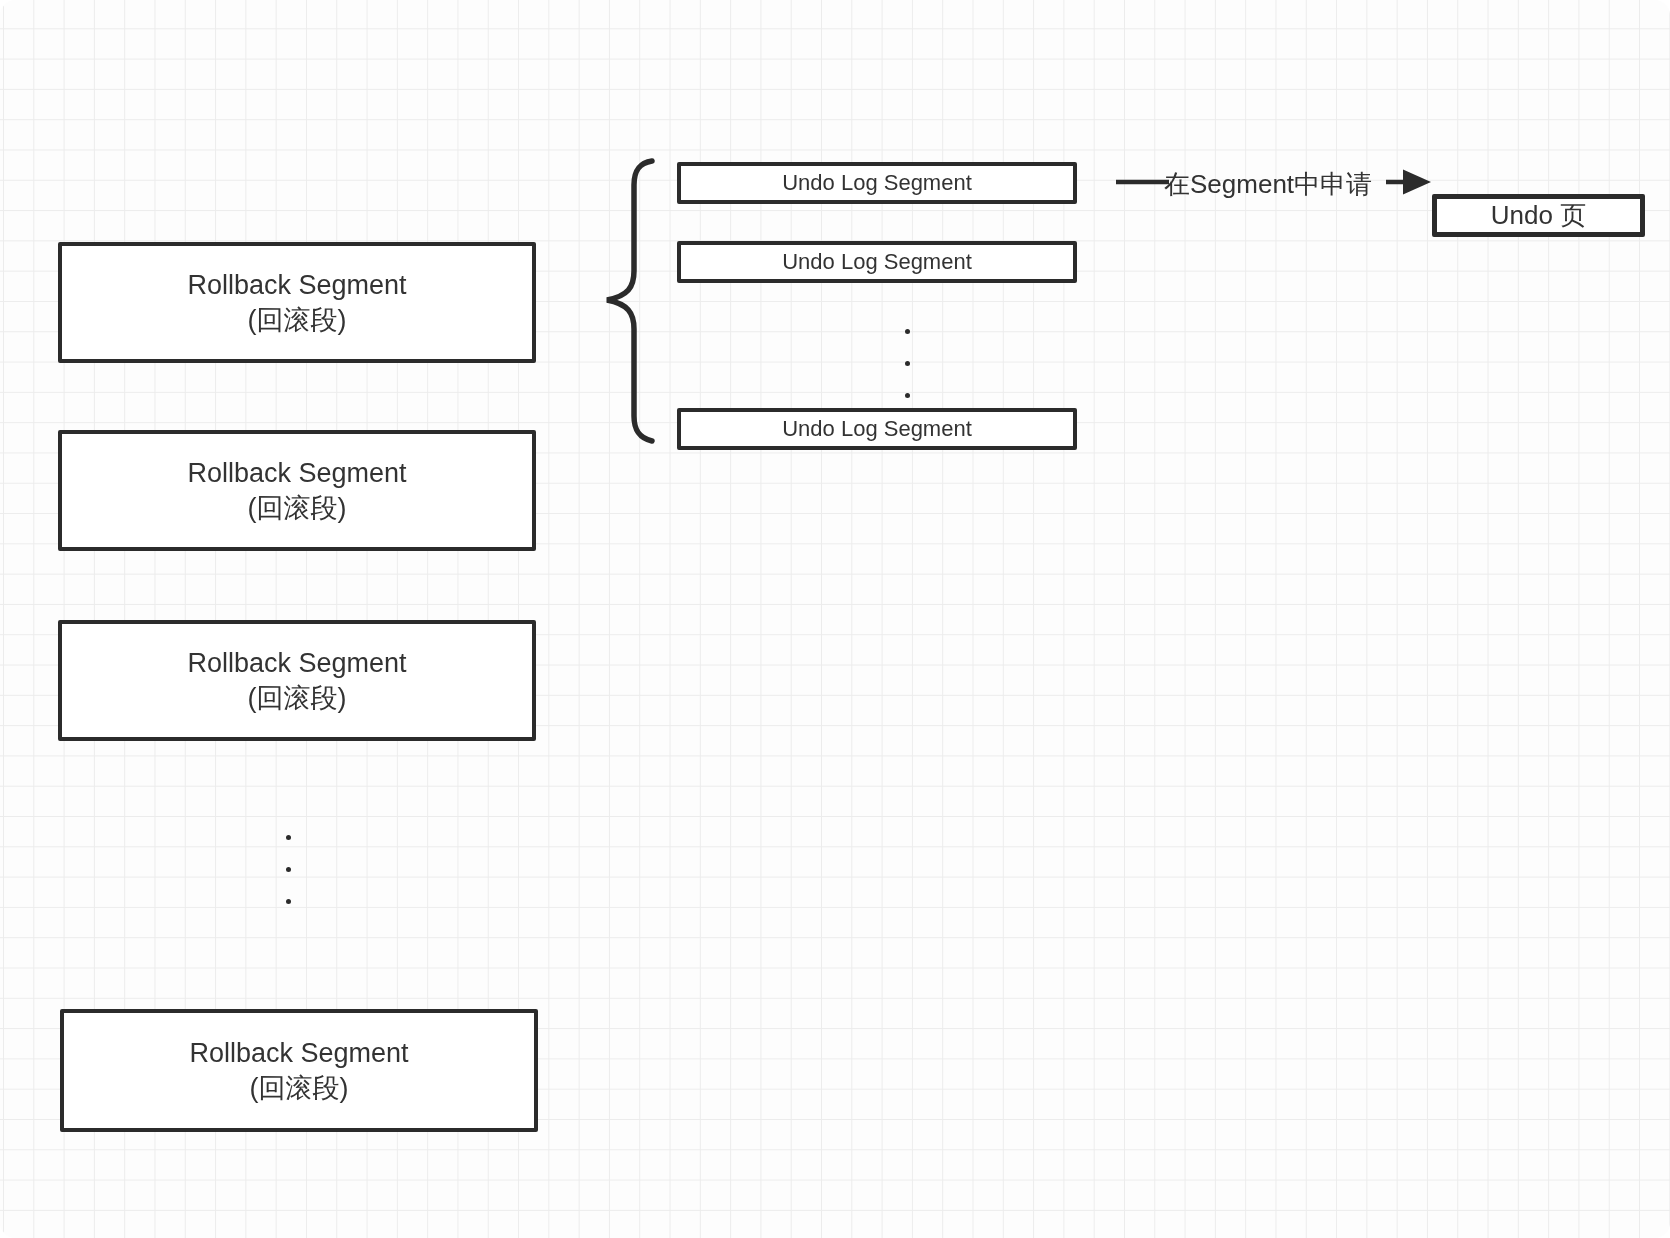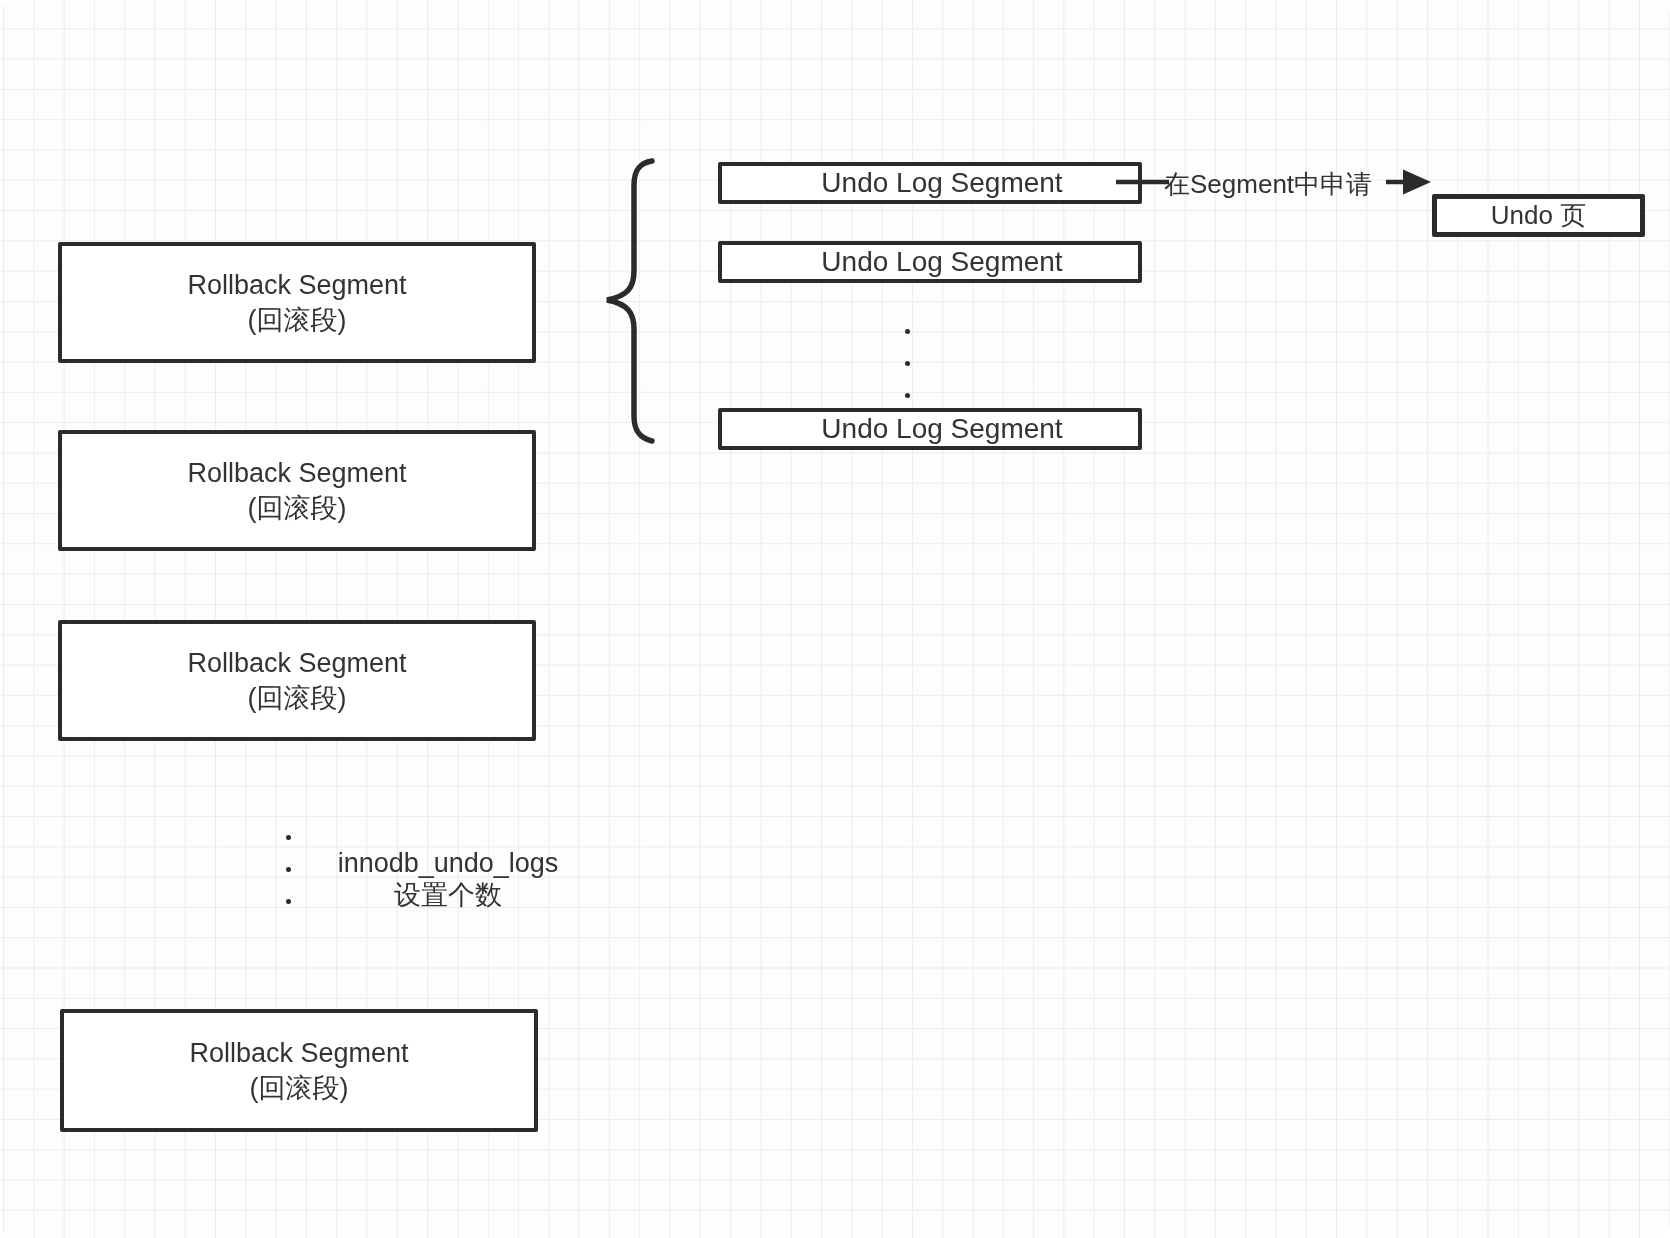--- a/index.html
+++ b/index.html
@@ -30,23 +30,22 @@
   }
   .rollback{
     left:58px;width:470px;height:113px; 
     font-size:27px;line-height:35px;
   }
   .rb1{top:242px;}
   .rb2{top:430px;}
   .rb3{top:620px;}
   .rb4{top:1009px;left:60px;height:115px;}
   .undo-log{
-    left:718px;width:392px;height:34px; 
-    font-size:28px;
-    padding-left:24px;
+    left:677px;width:392px;height:34px; 
+    font-size:22px;
   }
   .ul1{top:162px;}
   .ul2{top:241px;}
   .ul3{top:408px;}
   .undo-page{
     left:1432px;top:162px;width:203px;height:33px; 
     border-width:5px;
     font-size:26px;
     margin-top:32px;
   }
@@ -92,24 +91,20 @@
     <div>Rollback Segment</div>
     <div>(回滚段)</div>
   </div>
 
   <div class="vdots vdots-left">
     <div class="dot"></div>
     <div class="dot"></div>
     <div class="dot"></div>
   </div>
 
-  <div class="note">
-    <div>innodb_undo_logs</div>
-    <div>设置个数</div>
-  </div>
 
   <div class="shape-box undo-log ul1">
     <div>Undo Log Segment</div>
   </div>
   <div class="shape-box undo-log ul2">
     <div>Undo Log Segment</div>
   </div>
   <div class="vdots vdots-right">
     <div class="dot"></div>
     <div class="dot"></div>

